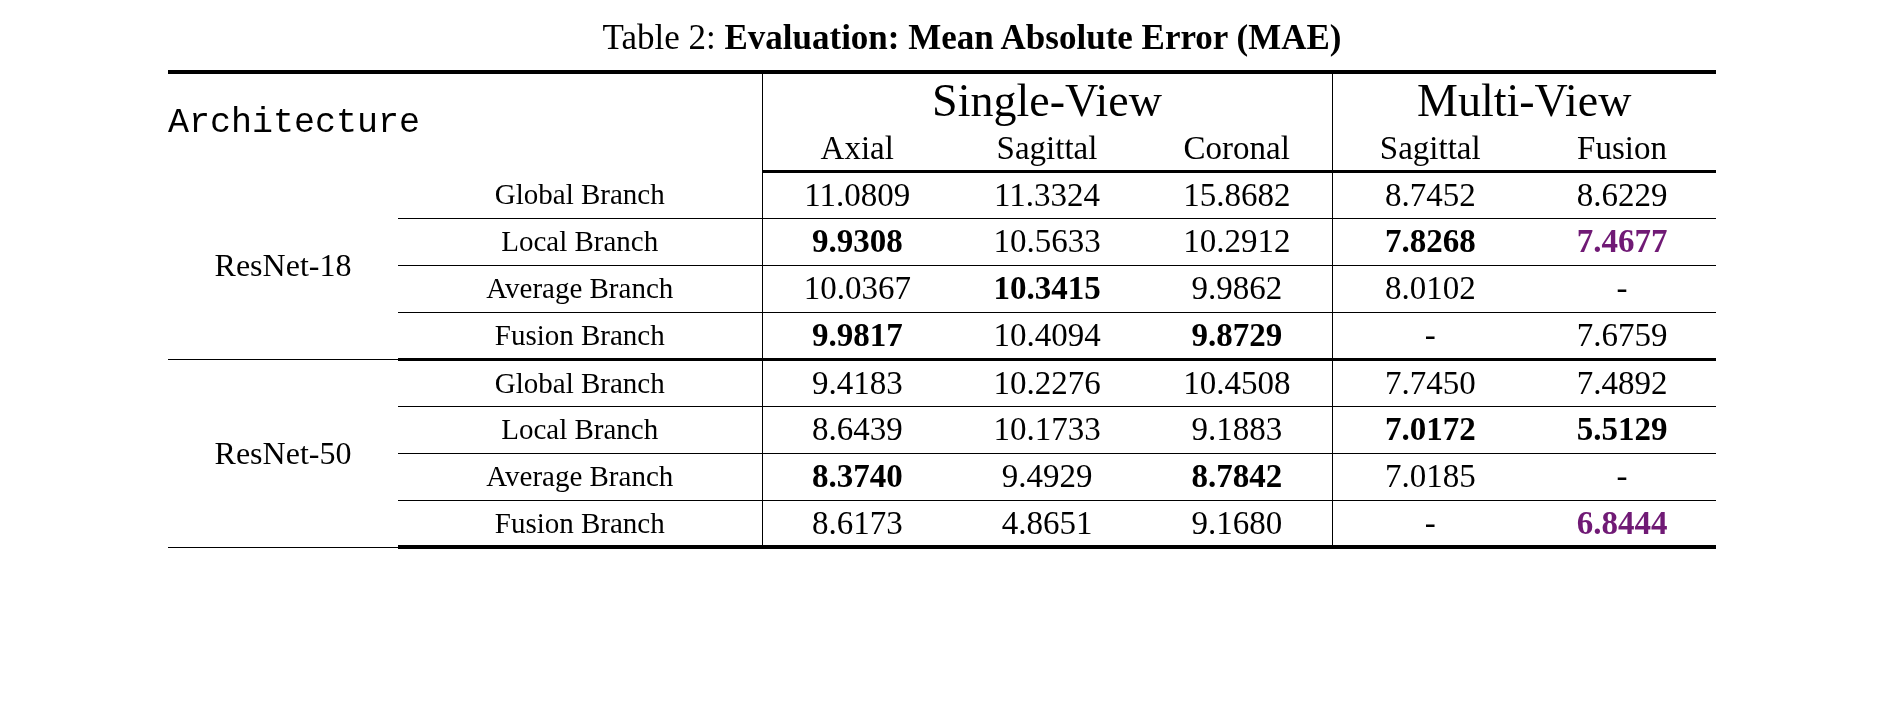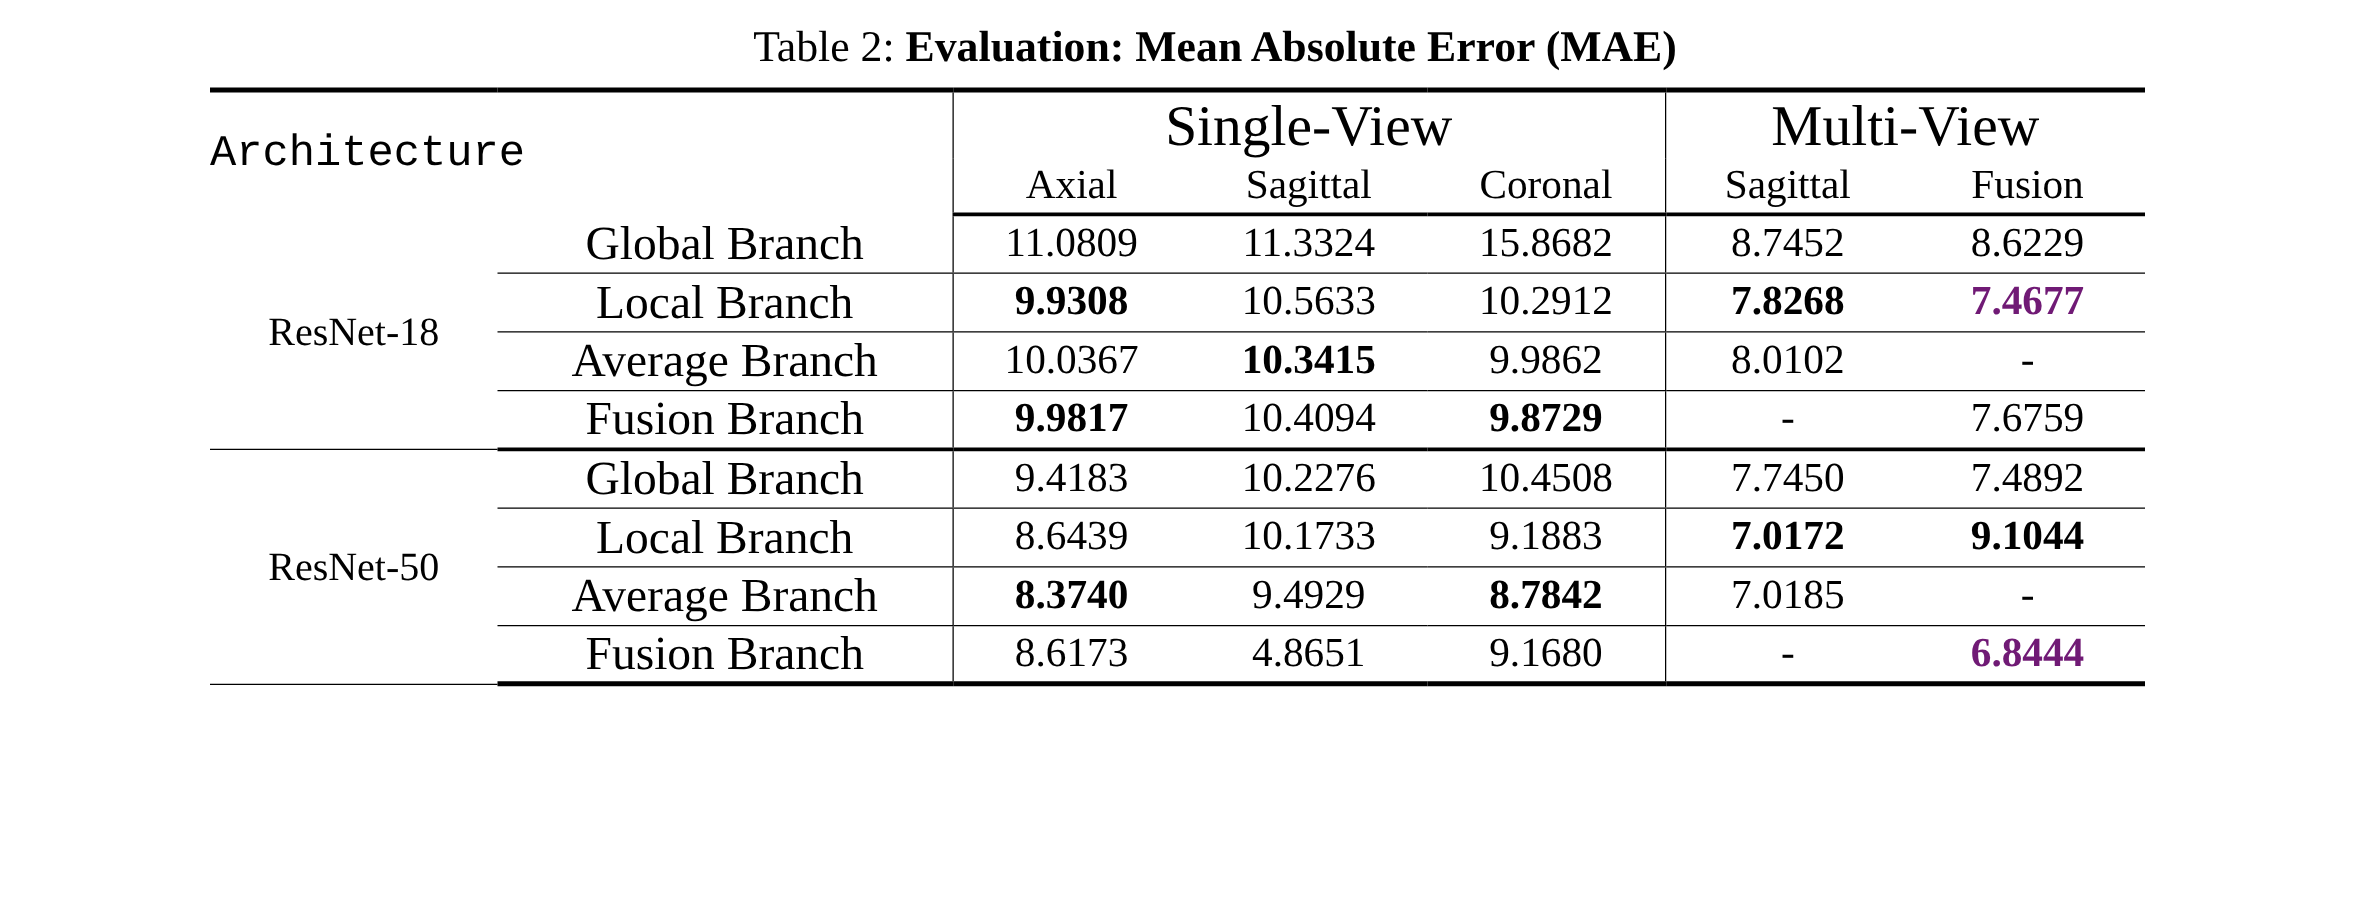--- a/index.html
+++ b/index.html
@@ -57,21 +57,21 @@
 
   .hdr {
     font-weight: bold;
   }
   .arch-cell {
     font-weight: bold;
     font-size: 32px;
   }
   .branch-cell {
     font-weight: bold;
-    font-size: 38px;
+    font-size: 29px;
     text-align: center;
   }
   .val { font-size: 33px; }
   .val.bold { font-weight: bold; }
   .val.red { color: #701a75; font-weight: bold; }
   .val.dash { font-size: 33px; }
 
   .grouphdr {
     font-weight: bold;
     font-size: 46px;
@@ -157,21 +157,21 @@
         <td class="val">10.4508</td>
         <td class="val vline-left">7.7450</td>
         <td class="val">7.4892</td>
       </tr>
       <tr class="rowh-data thinline">
         <td class="branch-cell">Local Branch</td>
         <td class="val vline-left">8.6439</td>
         <td class="val">10.1733</td>
         <td class="val">9.1883</td>
         <td class="val bold vline-left">7.0172</td>
-        <td class="val bold">9.1044</td>
+        <td class="val bold">5.5129</td>
       </tr>
       <tr class="rowh-data thinline">
         <td class="branch-cell">Average Branch</td>
         <td class="val bold vline-left">8.3740</td>
         <td class="val">9.4929</td>
         <td class="val bold">8.7842</td>
         <td class="val vline-left">7.0185</td>
         <td class="val dash">-</td>
       </tr>
       <tr class="rowh-data botrule">

